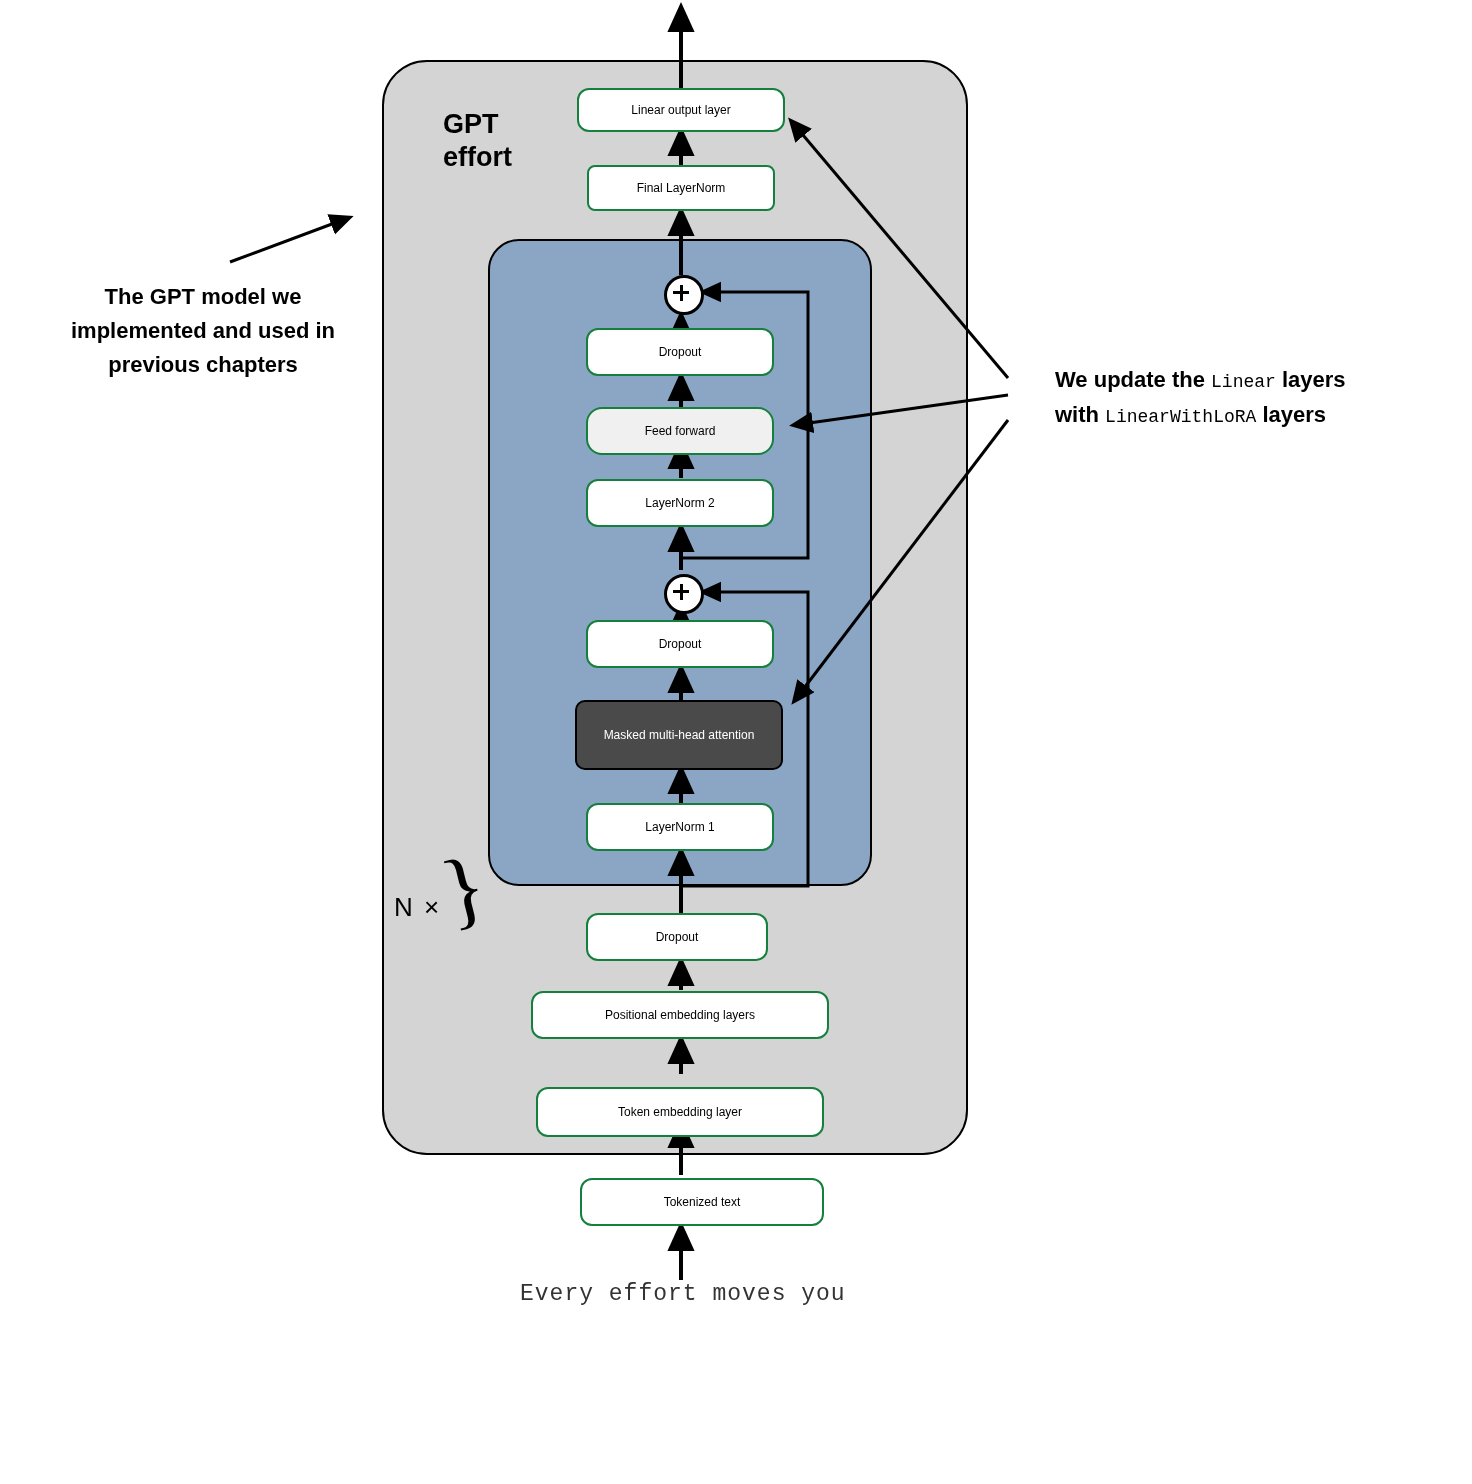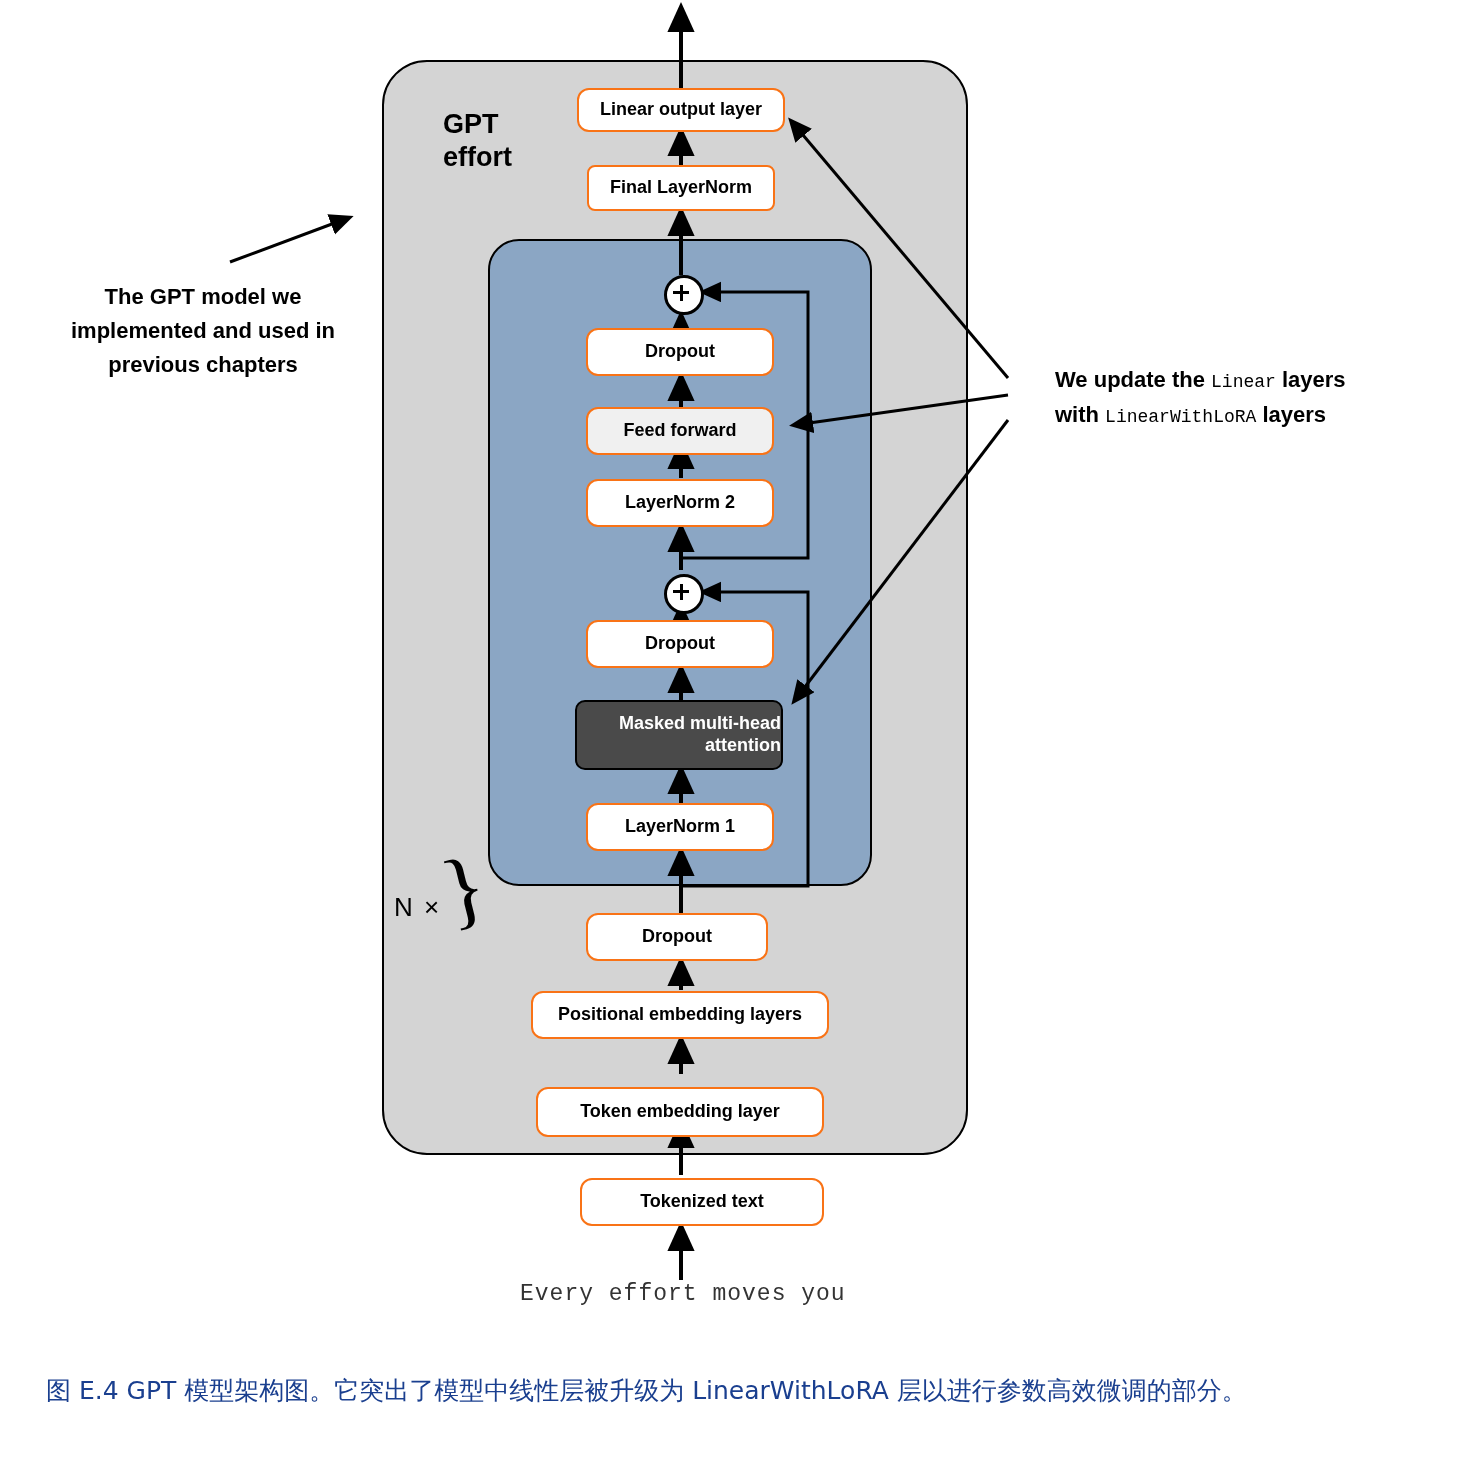--- a/index.html
+++ b/index.html
@@ -28,27 +28,26 @@
     pointer-events: none;
   }
   .node {
     position: absolute;
     box-sizing: border-box;
     display: flex;
     align-items: center;
     justify-content: center;
     text-align: center;
     background: #ffffff;
-    border: 2px solid #f97316;
+    border: 2px solid #15803d;
     border-radius: 12px;
-    font-size: 18px;
+    font-size: 12px;
     color: #000000;
     line-height: 1.2;
     z-index: 5;
-    font-weight: bold;
   }
   .node.dark {
     background: #4a4a4a;
     border-color: #000000;
     color: #ffffff;
   }
   .node.ff {
     background: #f0f0f0;
   }
   .label {
@@ -188,21 +187,21 @@
   </div>
 
   <div class="node" style="left:577px; top:88px; width:208px; height:44px;">Linear output layer</div>
 
   <div class="node" style="left:587px; top:165px; width:188px; height:46px;border-radius:8px;">Final LayerNorm</div>
 
   <div class="plus" style="left:664px; top:275px;"></div>
 
   <div class="node" style="left:586px; top:328px; width:188px; height:48px;">Dropout</div>
 
-  <div class="node ff" style="left:586px; top:407px; width:188px; height:48px;">Feed forward</div>
+  <div class="node ff" style="left:586px; top:407px; width:188px; height:48px;border-radius:16px;">Feed forward</div>
 
   <div class="node" style="left:586px; top:479px; width:188px; height:48px;">LayerNorm 2</div>
 
   <div class="plus" style="left:664px; top:574px;"></div>
 
   <div class="node" style="left:586px; top:620px; width:188px; height:48px;">Dropout</div>
 
   <div class="node dark" style="left:575px; top:700px; width:208px; height:70px; border-radius:10px;text-align:right;">Masked multi-head attention</div>
 
   <div class="node" style="left:586px; top:803px; width:188px; height:48px;">LayerNorm 1</div>
@@ -213,15 +212,14 @@
   <div class="node" style="left:586px; top:913px; width:182px; height:48px;">Dropout</div>
 
   <div class="node" style="left:531px; top:991px; width:298px; height:48px;">Positional embedding layers</div>
 
   <div class="node" style="left:536px; top:1075px; width:288px; height:50px;margin-top:12px;">Token embedding layer</div>
 
   <div class="node" style="left:580px; top:1178px; width:244px; height:48px;">Tokenized text</div>
 
   <div class="label input-text" style="left:520px; top:1281px;">Every effort moves you</div>
 
-  <div class="caption">图 E.4 GPT 模型架构图。它突出了模型中线性层被升级为 LinearWithLoRA 层以进行参数高效微调的部分。</div>
 
 </div>
 
 </body></html>

